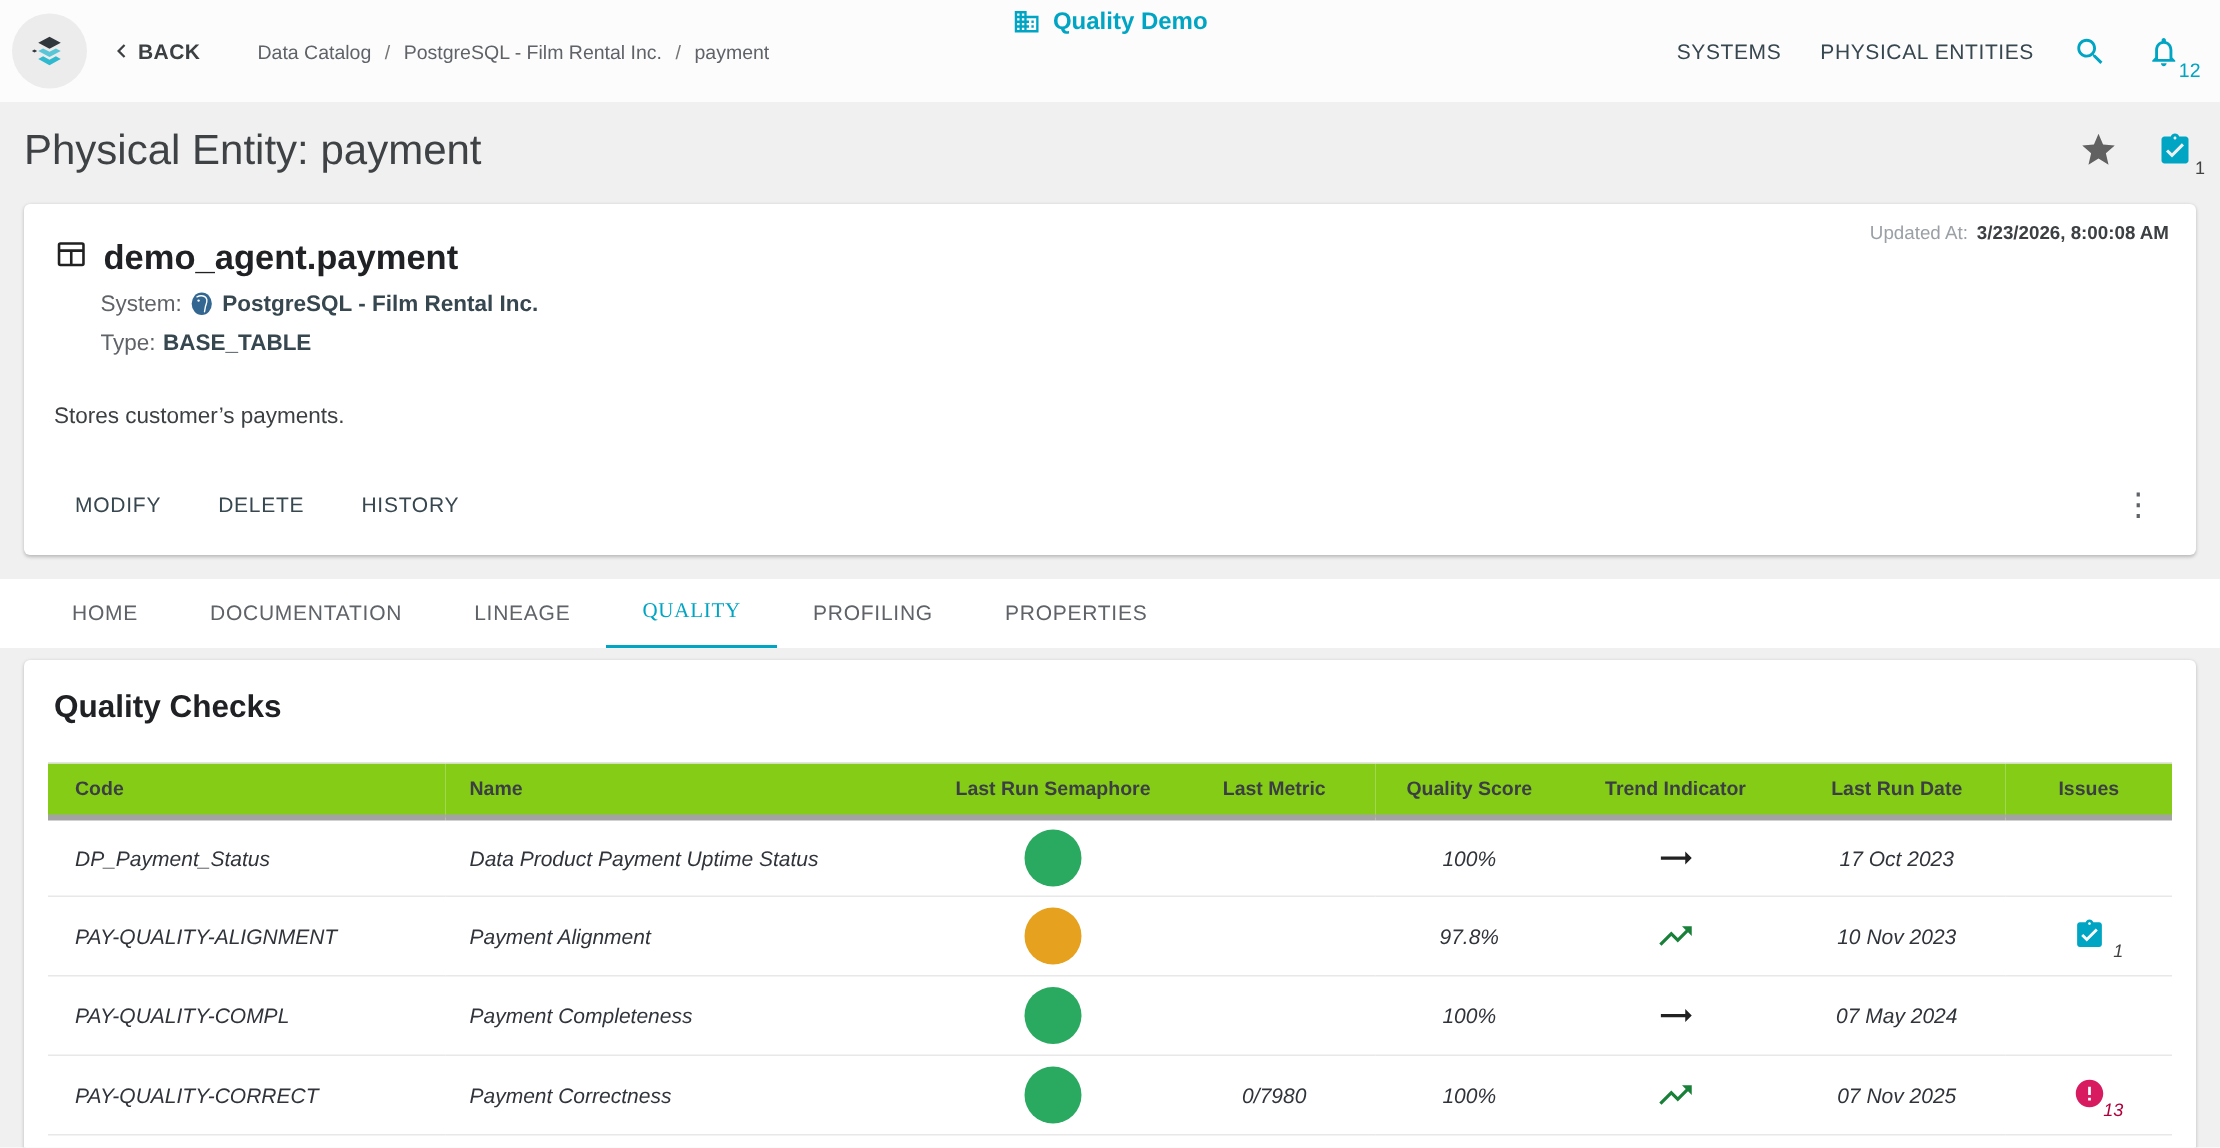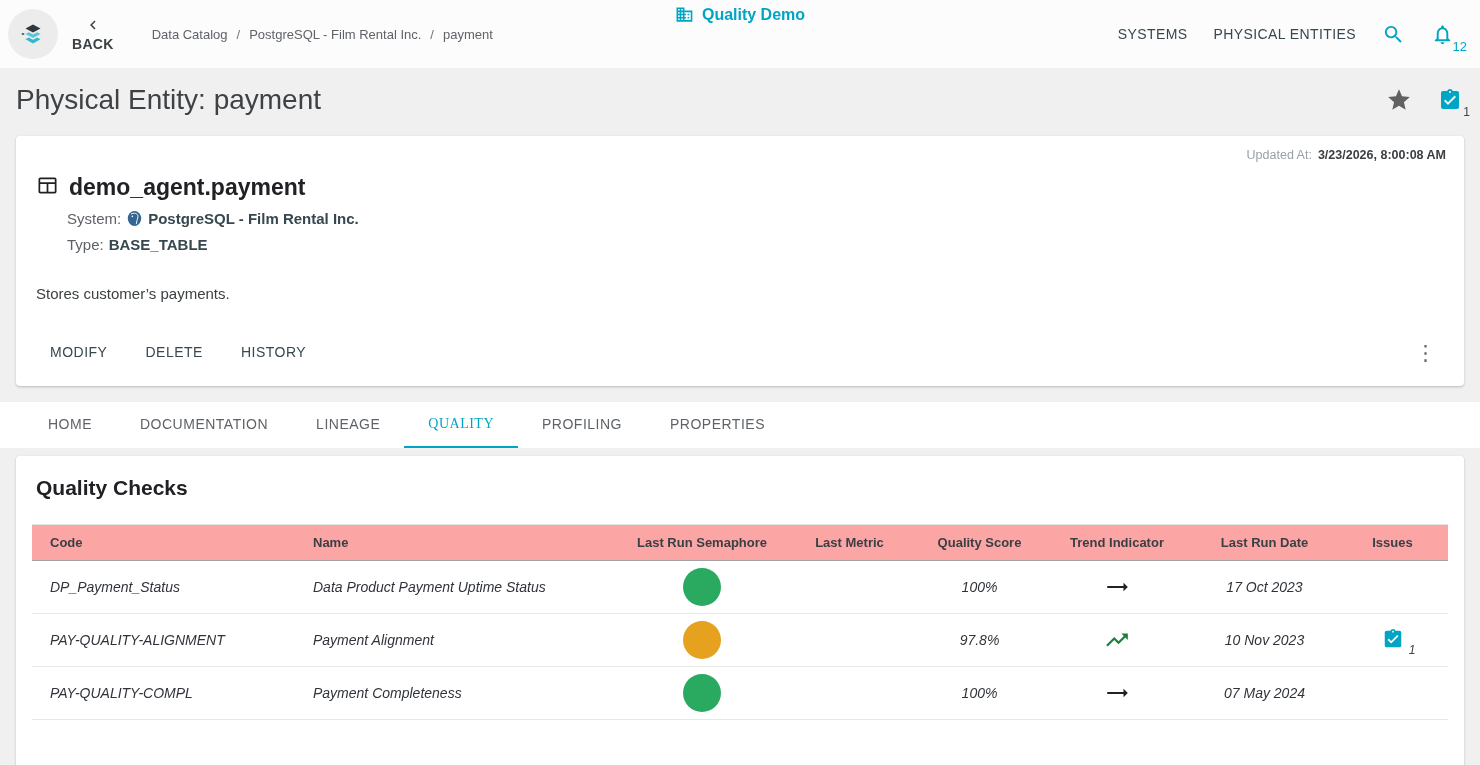--- a/index.html
+++ b/index.html
@@ -12,21 +12,21 @@
     --trend-flat:#212121;
     --pg-blue:#336791;
   }
   *{box-sizing:border-box;margin:0;padding:0;}
   html,body{width:1480px;height:765px;overflow:hidden;}
   body{font-family:"Liberation Sans","DejaVu Sans",sans-serif;background:#f0f0f0;color:#202124;}
 
   
   .topbar{height:68px;background:#fcfcfc;display:flex;align-items:center;position:relative;}
   .logo-wrap{width:50px;height:50px;border-radius:50%;background:#ececec;display:flex;align-items:center;justify-content:center;margin-left:8px;cursor:pointer;}
-  .back-btn{display:flex;align-items:center;gap:2px;margin-left:14px;background:none;border:none;cursor:pointer;font-family:inherit;flex-direction:column;}
+  .back-btn{display:flex;align-items:center;gap:2px;margin-left:14px;background:none;border:none;cursor:pointer;font-family:inherit;}
   .back-btn svg{width:18px;height:18px;fill:#3c4043;}
   .back-label{font-size:14px;font-weight:700;color:#3c4043;letter-spacing:.3px;}
   .breadcrumb{display:flex;align-items:center;margin-left:38px;font-size:13px;color:#5f6368;}
   .crumb{cursor:pointer;}
   .crumb-sep{margin:0 9px;color:#757575;}
   .tenant{position:absolute;left:50%;top:5px;transform:translateX(-50%);display:flex;align-items:center;gap:8px;color:var(--accent);font-size:16px;font-weight:700;cursor:pointer;}
   .tenant svg{width:19px;height:19px;fill:var(--accent);}
   .top-right{margin-left:auto;display:flex;align-items:center;gap:26px;margin-right:26px;}
   .top-nav-item{font-size:14px;font-weight:500;color:#37474f;letter-spacing:.4px;cursor:pointer;}
   .icon-btn{background:none;border:none;cursor:pointer;display:flex;align-items:center;}
@@ -38,21 +38,21 @@
   .title-row{display:flex;align-items:center;padding:16px 18px 20px 16px;}
   .page-title{font-size:28px;font-weight:400;color:#3f4245;}
   .title-icons{margin-left:auto;display:flex;align-items:center;gap:26px;}
   .star-btn svg{width:26px;height:26px;fill:#616161;}
   .badge-wrap{position:relative;display:inline-flex;cursor:pointer;}
   .badge-wrap svg{width:24px;height:24px;}
   .badge-count{position:absolute;bottom:-7px;right:-8px;font-size:12px;color:#424242;}
 
   
   .card{margin:0 16px;background:#fff;border-radius:4px;box-shadow:0 1px 3px rgba(0,0,0,.14),0 1px 2px rgba(0,0,0,.1);}
-  .entity-card{position:relative;padding:24px 20px 18px;}
+  .entity-card{position:relative;padding:8px 20px 18px;}
   .updated{position:absolute;top:12px;right:18px;font-size:12.5px;}
   .updated-label{color:#9aa0a6;margin-right:6px;}
   .updated-value{color:#3c4043;font-weight:700;}
   .entity-title{display:flex;align-items:flex-start;gap:10px;margin-top:14px;font-size:23px;color:#202124;}
   .entity-title svg{width:23px;height:23px;}
   .meta-line{margin-top:9px;font-size:15px;color:#5f6368;display:flex;align-items:center;gap:5px;margin-left:31px;}
   .meta-value{font-weight:700;color:#37474f;}
   .pg-icon{width:17px;height:17px;display:inline-flex;}
   .entity-desc{margin-top:32px;font-size:15px;color:#3c4043;}
   .actions-row{margin-top:34px;display:flex;align-items:center;gap:10px;}
@@ -61,21 +61,21 @@
 
   
   .tabs-bar{margin-top:16px;background:#fff;height:46px;display:flex;padding-left:24px;}
   .tab{padding:0 24px;line-height:44px;font-size:14px;font-weight:500;color:#5f6368;letter-spacing:.5px;cursor:pointer;border-bottom:2px solid transparent;}
   .tab.active{color:var(--accent);border-bottom-color:var(--accent);font-family:Liberation Serif, serif;}
 
   
   .quality-card{margin-top:8px;border-radius:4px 4px 0 0;padding-top:20px;padding-bottom:40px;}
   .section-title{font-size:21px;color:#202124;padding:0 20px 24px;}
   table{width:calc(100% - 32px);margin:0 16px;border-collapse:collapse;table-layout:fixed;}
-  thead tr{background:#fca5a5;border-top:1px solid #e4e4e4;border-bottom:1px solid #a3a3a3;height:36px;}
+  thead tr{background:#84cc16;border-top:1px solid #e4e4e4;border-bottom:4px solid #a3a3a3;height:36px;}
   th{font-size:13px;font-weight:700;color:#3b3f44;text-align:center;}
   th.left,td.left{text-align:left;}
   th.col-code{padding-left:18px;}
   th.col-name{padding-left:16px;}
   tbody tr{height:53px;border-bottom:1px solid #e8e8e8;}
   td{font-size:14px;color:#30343a;text-align:center;font-style:italic;}
   td.col-code{padding-left:18px;}
   td.col-name{padding-left:16px;}
   .semaphore{width:38px;height:38px;border-radius:50%;margin:0 auto;}
   .semaphore.green{background:var(--green);}
@@ -268,20 +268,39 @@
           </td>
           <td></td>
           <td>100%</td>
           <td class="trend"><svg viewBox="0 0 24 24" fill="var(--trend-flat)">
               <path d="M22 12l-4-4v3H3v2h15v3z"></path>
             </svg></td>
           <td>07 May 2024</td>
           <td></td>
         </tr>
         <tr>
+          <td class="left col-code">PAY-QUALITY-CORRECT</td>
+          <td class="left col-name">Payment Correctness</td>
+          <td>
+            <div class="semaphore green"></div>
+          </td>
+          <td>0/7980</td>
+          <td>100%</td>
+          <td class="trend"><svg viewBox="0 0 24 24" fill="var(--trend-green)">
+              <path d="M16 6l2.29 2.29-4.88 4.88-4-4L2 16.59 3.41 18l6-6 4 4 6.3-6.29L22 12V6z"></path>
+            </svg></td>
+          <td>07 Nov 2025</td>
+          <td><span class="issues-cell-inner">
+              <svg viewBox="0 0 24 24" fill="var(--issue-red)">
+                <path d="M12 2C6.48 2 2 6.48 2 12s4.48 10 10 10 10-4.48 10-10S17.52 2 12 2zm1 15h-2v-2h2v2zm0-4h-2V7h2v6z"></path>
+              </svg>
+              <span class="issue-count red">13</span>
+            </span></td>
+        </tr>
+        <tr>
           <td class="left col-code"></td>
           <td class="left col-name"></td>
           <td></td>
           <td></td>
           <td></td>
           <td class="trend"></td>
           <td></td>
           <td></td>
         </tr>
       </tbody>

